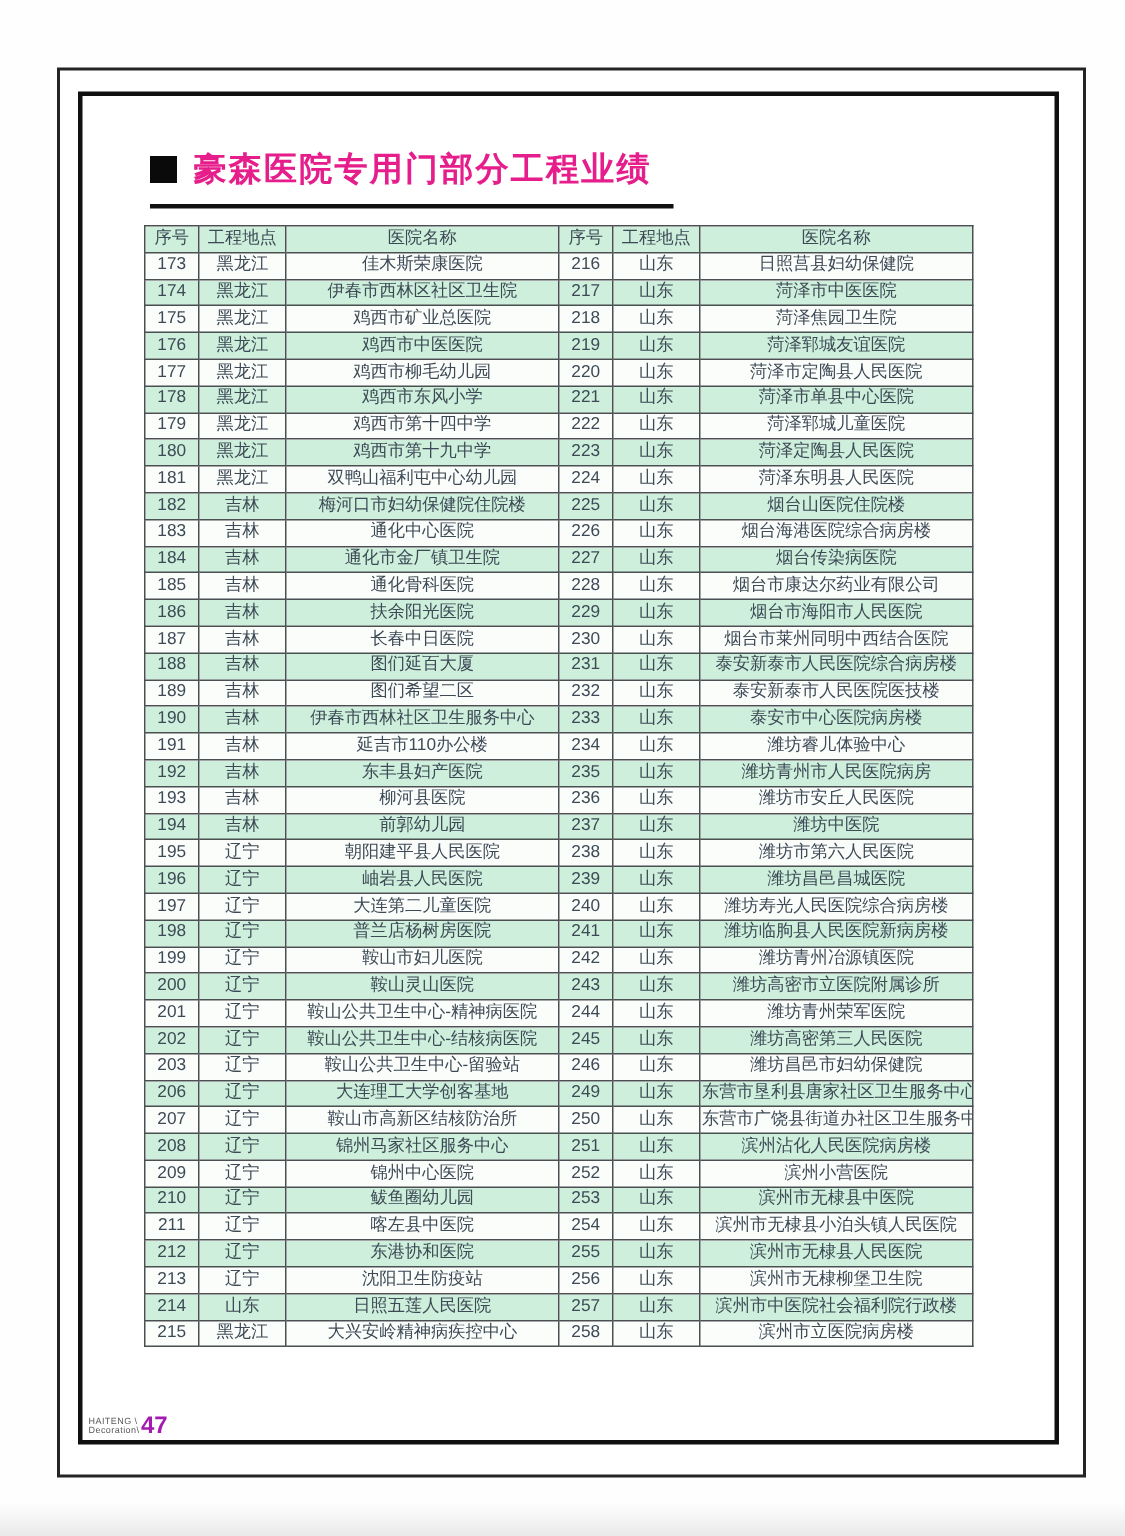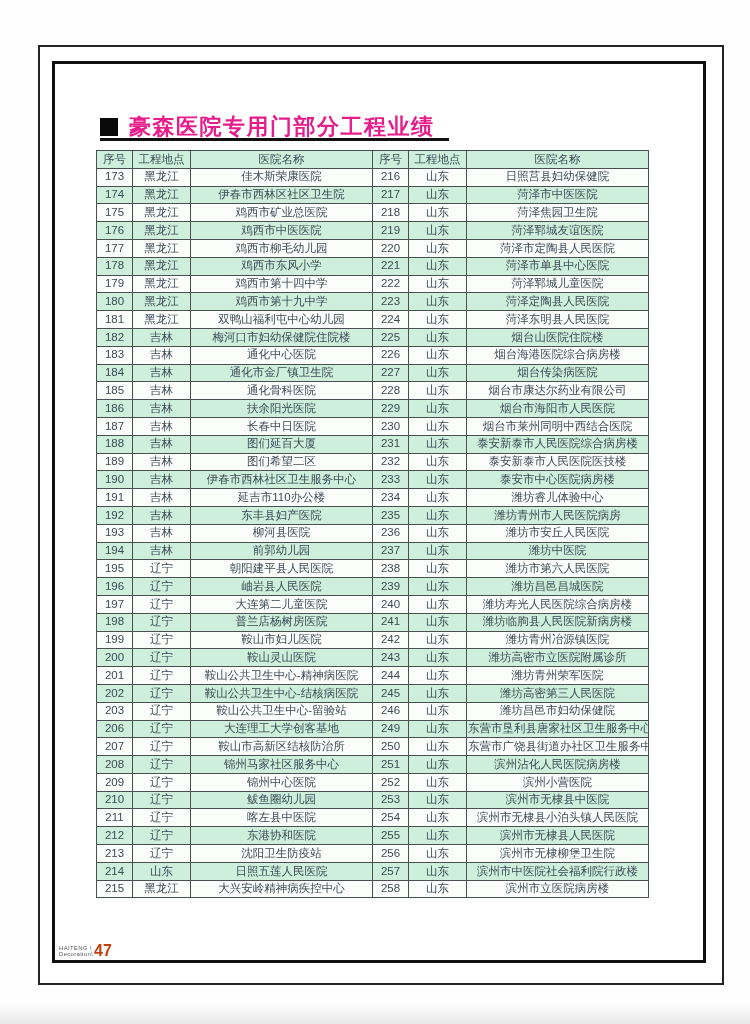--- a/index.html
+++ b/index.html
@@ -16,23 +16,23 @@
   }
   .outer-frame{
     position:absolute;left:38px;top:45px;width:682px;height:936px;
     border:2px solid #242424;background:#fff;
   }
   .inner-frame{
     position:absolute;left:12px;top:14px;width:648px;height:896px;
     border:3px solid #101010;background:#fff;
   }
   .title-wrap{
-    position:absolute;left:45px;top:52px;
+    position:absolute;left:45px;top:38px;
     display:inline-flex;align-items:flex-end;
-    border-bottom:3px solid #101010;padding-bottom:0;padding-right:14px;
+    border-bottom:3px solid #101010;padding-bottom:12px;padding-right:14px;
   }
   .title-bullet{
     width:18px;height:18px;background:#0a0a0a;margin-right:11px;margin-bottom:2px;
   }
   .page-title{
     font-size:22px;font-weight:bold;color:var(--title-pink);
     letter-spacing:1.5px;line-height:1;white-space:nowrap;
   }
   table.projects{
     position:absolute;left:41px;top:86px;width:552px;
@@ -53,21 +53,21 @@
   .col-name{width:182px;}
   .footer{
     position:absolute;left:4px;bottom:3px;
     display:flex;align-items:flex-end;
   }
   .footer .brand{
     font-size:6px;line-height:6px;color:#5a5a5a;
     text-align:left;white-space:pre;letter-spacing:0.3px;
   }
   .footer .pagenum{
-    font-size:16px;font-weight:bold;color:#c2410c;line-height:12px;margin-left:1px;
+    font-size:16px;font-weight:bold;color:#a21caf;line-height:12px;margin-left:1px;
   }
 </style>
 </head>
 <body>
 
 <div class="page">
   <div class="outer-frame">
     <div class="inner-frame">
 
       <div class="title-wrap">

